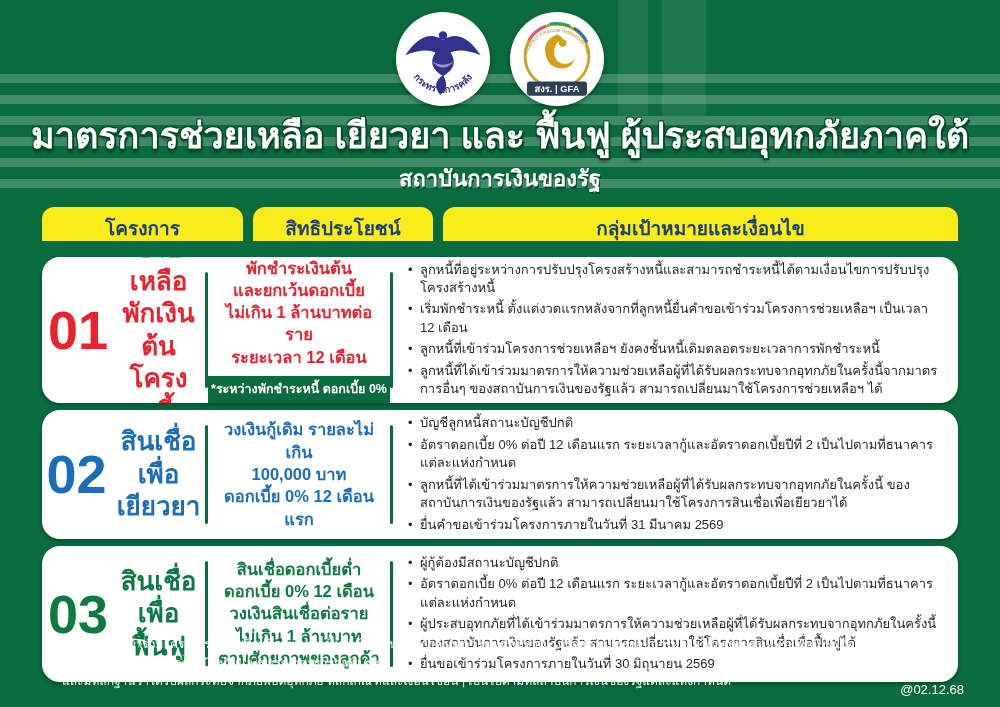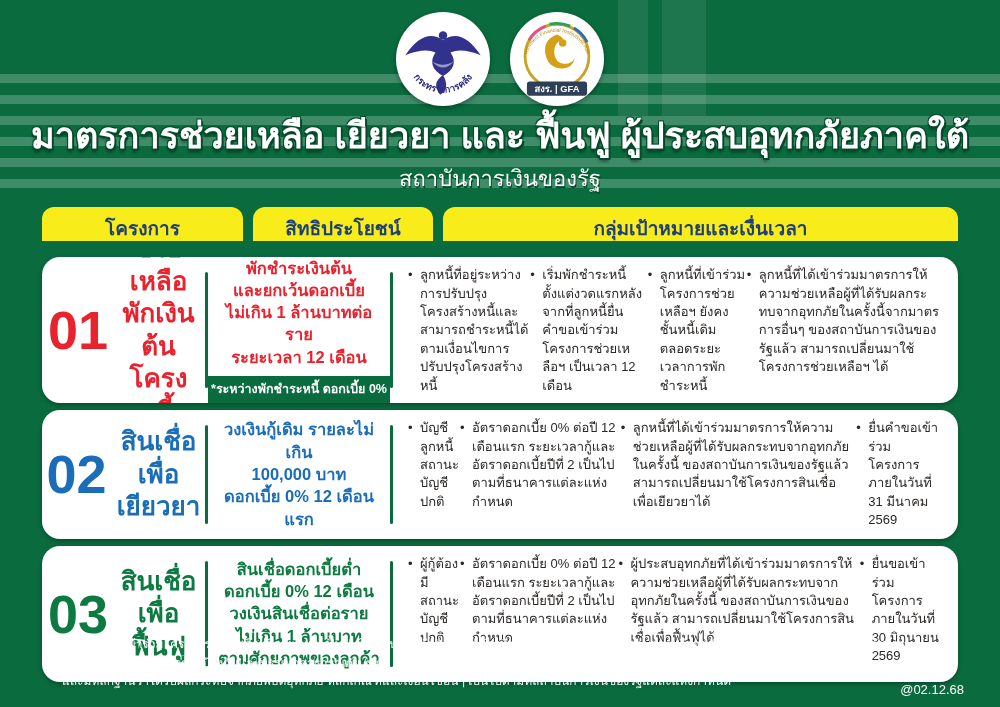--- a/index.html
+++ b/index.html
@@ -25,21 +25,21 @@
   .logo-circle svg { width:100%; height:100%; display:block; }
 
   .title {
     position:relative; text-align:center; margin-top:10px;
     font-size:36px; font-weight:bold; color:#fff; line-height:1.1;
     text-shadow: 2px 2px 0 #06492a, -1px -1px 0 #06492a, 1px -1px 0 #06492a,
                  -1px 2px 0 #06492a, 0 4px 3px rgba(0,0,0,.35);
   }
   .subtitle {
     position:relative; text-align:center; margin-top:5px;
-    font-size:22px; font-weight:normal; color:#fff;
+    font-size:22px; font-weight:bold; color:#fff;
     text-shadow: 1px 2px 0 #06492a;
   }
 
   .tabs { position:relative; display:flex; gap:10px; width:916px; margin:11px 0 16px 42px; }
   .tab {
     background: var(--yellow,#f8ec1b); color: var(--navy,#1c3f7c);
     font-weight:bold; font-size:19px; text-align:center;
     border-radius:12px 12px 0 0; padding:6px 4px 5px; height:34px; overflow:hidden;
   }
   .tab.t0 { width:201px; } .tab.t1 { width:180px; } .tab.t2 { width:515px; }
@@ -63,21 +63,21 @@
     width:182px; flex:none; display:flex; flex-direction:column; align-items:center; justify-content:center;
     text-align:center; font-weight:bold; font-size:16.5px; line-height:1.35; padding:25px 5px; color:var(--row-color);
     overflow:hidden;
   }
   .benefit-badge {
     margin-top:8px; background:var(--badge_green,#0a6b3f); color:#fff;
     font-size:12.5px; font-weight:bold; padding:5px 8px; border-radius:2px; white-space:nowrap;
   }
 
   .col-conditions {
-    flex:1; display:flex; justify-content:center;
+    flex:1; display:flex; flex-direction:column; justify-content:center;
     padding:8px 16px 8px 14px; font-size:13px; color:#2b2826; line-height:1.42; overflow:hidden;
   }
   .bullet { position:relative; padding-left:13px; margin:1.5px 0; }
   .bullet::before { content:"•"; position:absolute; left:1px; top:0; color:#2b2826; }
 
   .footer-note {
     position:absolute; left:62px; bottom:16px; width:880px;
     color:#fff; font-size:12px; line-height:1.55; opacity:.96;
   }
   .version { position:absolute; right:36px; bottom:10px; color:#fff; font-size:13px; }
@@ -123,21 +123,21 @@
     </svg>
   </div>
 </div>
 
 <div class="title">มาตรการช่วยเหลือ เยียวยา และ ฟื้นฟู ผู้ประสบอุทกภัยภาคใต้</div>
 <div class="subtitle">สถาบันการเงินของรัฐ</div>
 
 <div class="tabs">
   <div class="tab t0">โครงการ</div>
   <div class="tab t1">สิทธิประโยชน์</div>
-  <div class="tab t2">กลุ่มเป้าหมายและเงื่นเวลา</div>
+  <div class="tab t2">กลุ่มเป้าหมายและเงื่อนไข</div>
 </div>
 
 <div class="rows">
   <div class="card" style="--row-color: #e8232e;">
     <div class="col-project">
       <div class="row-number">01</div>
       <div class="project-name">
           <div>ช่วยเหลือ</div>
           <div>พักเงินต้น</div>
           <div>โครงการี้ย</div>

